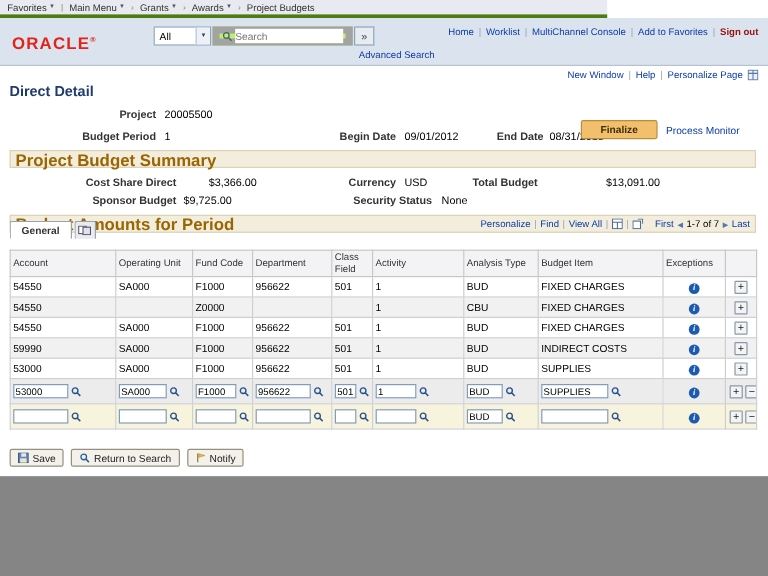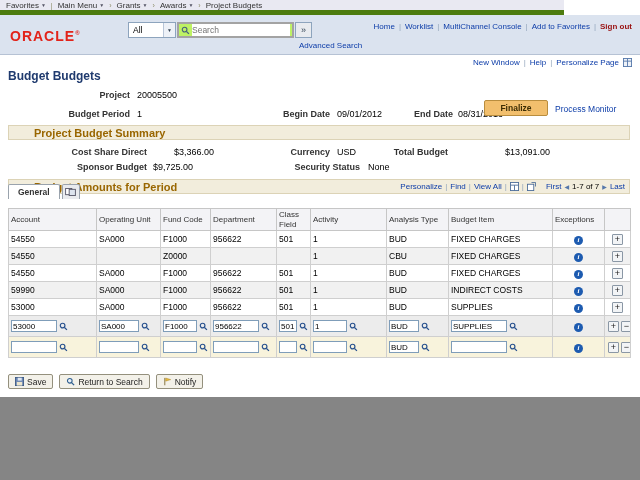--- a/index.html
+++ b/index.html
@@ -2,40 +2,40 @@
 <html><head>
 <meta charset="utf-8">
 <style>
   *{margin:0;padding:0;box-sizing:border-box;}
   html,body{background:#6f6f6f;}
   .screen{position:relative;width:640px;height:480px;background:#858585;overflow:hidden;
           font-family:"Liberation Sans",sans-serif;color:#000;}
   .page{position:absolute;left:0;top:0;width:640px;height:397px;background:#fff;}
 
   
-  .crumb-bar{position:absolute;left:0;top:0;width:564px;height:15px;background:#e9e9f2;
-             border-bottom:5px solid #4d7c0f;display:flex;align-items:center;gap:5px;
+  .crumb-bar{position:absolute;left:0;top:0;width:506px;height:15px;background:#e9e9f2;
+             border-bottom:3px solid #4d7c0f;display:flex;align-items:center;gap:5px;
              padding-left:6px;font-size:8px;color:#333;}
   .crumb{display:inline-flex;align-items:center;gap:2px;cursor:pointer;}
   .caret{font-size:5px;color:#556;}
   .csep{color:#8b8b66;font-size:7px;}
 
   
   .portal-bar{position:absolute;left:0;top:15px;width:640px;height:40px;background:#dbe3ef;
               border-bottom:1px solid #b6c2d4;}
   .brand{position:absolute;left:10px;top:13px;color:#e2231a;font-weight:bold;font-size:14px;
          letter-spacing:1px;}
   .brand sup{font-size:6px;}
   .scope{position:absolute;left:128px;top:7px;width:48px;height:16px;background:#fff;
          border:1px solid #8da4bd;font-size:8.5px;display:flex;align-items:center;cursor:pointer;}
   .scope .txt{flex:1;padding-left:4px;}
   .scope .arrbox{width:12px;height:100%;border-left:1px solid #b9c6d8;background:#edf1f7;
          display:flex;align-items:center;justify-content:center;font-size:5px;color:#345;}
   .searchbox{position:absolute;left:177px;top:7px;width:117px;height:16px;background:#bef264;
-         border:2px solid #a3a3a3;display:flex;align-items:center;padding:0 2px;gap:2px;}
+         border:6px solid #a3a3a3;display:flex;align-items:center;padding:0 2px;gap:2px;}
   .searchbox input{border:0;outline:0;flex:1;font-size:8.5px;height:12px;width:90px;
          font-family:"Liberation Sans",sans-serif;color:#555;}
   .gobtn{position:absolute;left:295px;top:7px;width:17px;height:16px;background:#e8ebef;
          border:1px solid #8da4bd;font-size:9px;color:#345;text-align:center;line-height:14px;cursor:pointer;}
   .advsearch{position:absolute;left:299px;top:26px;font-size:8px;}
   .portal-links{position:absolute;right:8px;top:7px;display:flex;gap:4px;align-items:center;
          font-size:8px;}
   .signout{color:#991111;font-weight:bold;cursor:pointer;}
   .lnk{color:#0c3ca8;cursor:pointer;text-decoration:none;}
   .pp{color:#93a5bc;}
@@ -47,21 +47,21 @@
   .lbl{position:absolute;font-size:9px;font-weight:bold;color:#333;text-align:right;}
   .val{position:absolute;font-size:9px;color:#000;}
 
   .finalize{position:absolute;left:484px;top:100px;width:64px;height:16px;background:#f2bf6d;
          border:1px solid #b98d3e;border-radius:2px;font-size:8.5px;font-weight:bold;color:#3d2d04;
          text-align:center;line-height:14px;cursor:pointer;}
   .procmon{position:absolute;left:555px;top:104px;font-size:8.5px;}
 
   .sectbar{position:absolute;left:8px;width:622px;height:15px;background:#f2eddc;
          border:1px solid #dcd3b6;display:flex;align-items:center;padding:0 4px;}
-  .sect-title{font-size:11px;font-weight:bold;color:#996600;margin-left:21px;}
+  .sect-title{font-size:14px;font-weight:bold;color:#996600;}
   .gtools{margin-left:auto;display:flex;align-items:center;gap:3px;font-size:8px;padding-left:32px;}
   .navarr{font-size:6px;color:#5577aa;cursor:pointer;}
   .ticon{cursor:pointer;}
 
   
   .tabs{position:absolute;left:8px;top:184px;height:15px;display:flex;align-items:flex-start;gap:2px;}
   .tab{height:15px;background:#fff;border:1px solid #9aa3ad;border-bottom:0;padding:0 9px;
        font-size:8.5px;font-weight:bold;color:#333;line-height:14px;cursor:pointer;
        border-radius:2px 2px 0 0;}
   .tab-icon{height:15px;width:18px;background:#e9ebee;border:1px solid #9aa3ad;border-bottom:0;
@@ -166,21 +166,21 @@
       <a class="lnk">Help</a>
         <span class="pp">|</span>
       <a class="lnk">Personalize Page</a>
       <svg width="9" height="9" viewBox="0 0 10 10">
         <rect x="0.5" y="0.5" width="9" height="9" fill="#eef2f8" stroke="#5577aa"></rect>
         <line x1="0.5" y1="3.5" x2="9.5" y2="3.5" stroke="#5577aa"></line>
         <line x1="5" y1="0.5" x2="5" y2="9.5" stroke="#5577aa"></line>
       </svg>
     </span>
 
-    <div class="page-title">Budget Budgets</div>
+    <div class="page-title">Direct Detail</div>
 
     <span class="lbl" style="left:60px;top:90px;width:70px;">Project</span>
     <span class="val" style="left:137px;top:90px;">20005500</span>
 
     <span class="lbl" style="left:40px;top:109px;width:90px;">Budget Period</span>
     <span class="val" style="left:137px;top:109px;">1</span>
     <span class="lbl" style="left:255px;top:109px;width:75px;">Begin Date</span>
     <span class="val" style="left:337px;top:109px;">09/01/2012</span>
     <span class="lbl" style="left:405px;top:109px;width:48px;">End Date</span>
     <span class="val" style="left:458px;top:109px;">08/31/2013</span>

